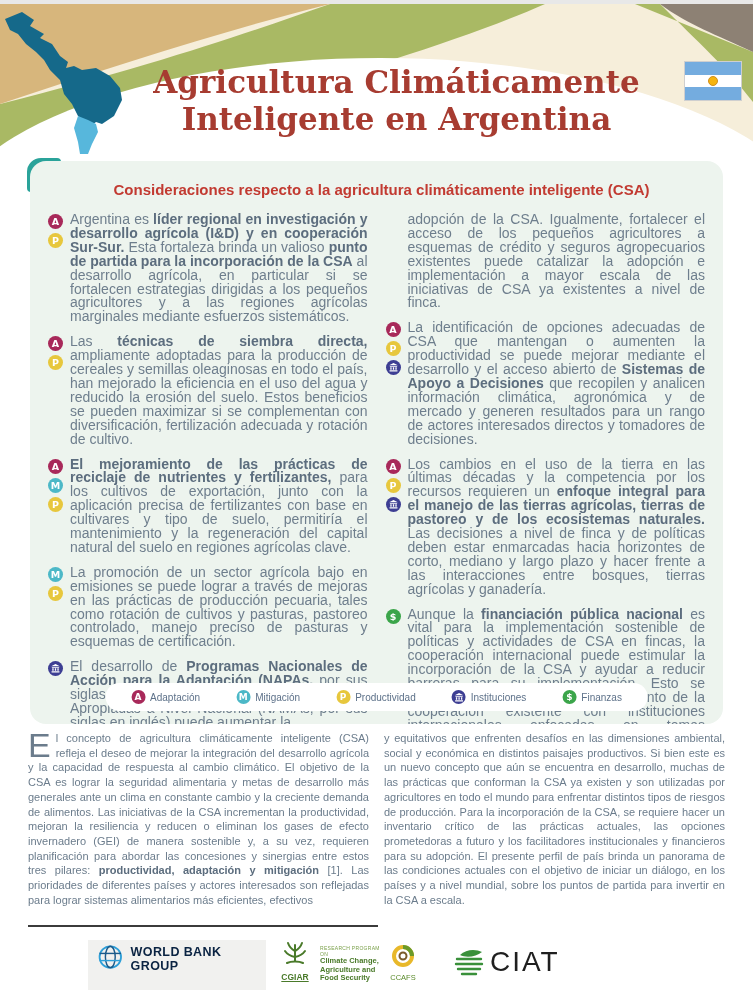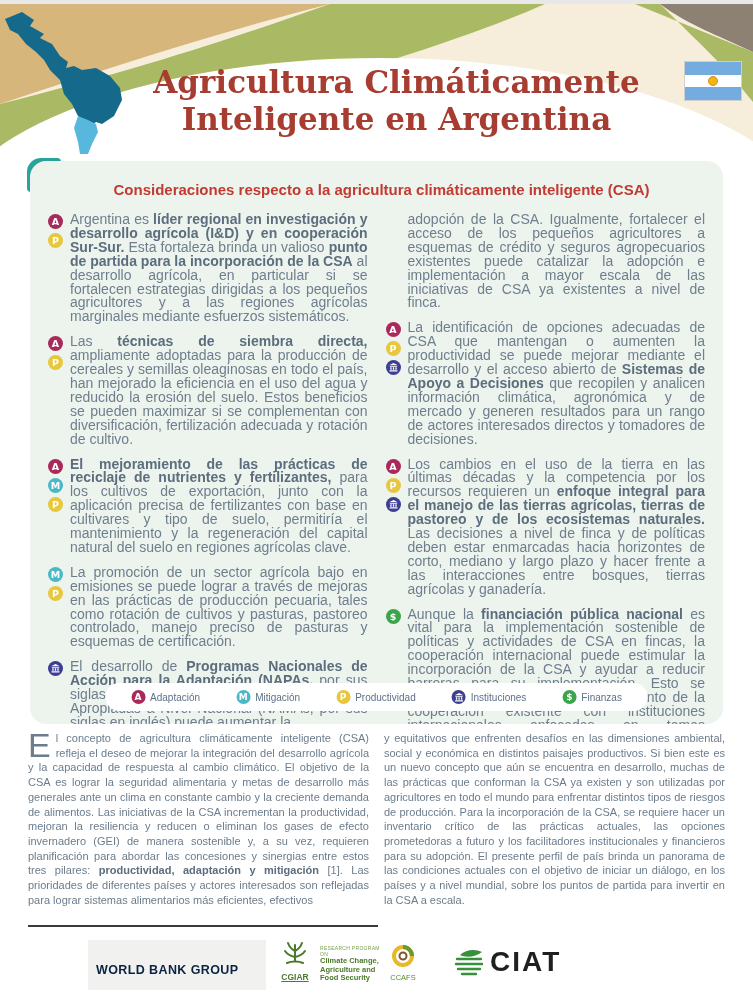--- a/index.html
+++ b/index.html
@@ -39,31 +39,31 @@
   .lg{display:flex;align-items:center;gap:5px;}
   .lg .ic{width:14px;height:14px;font-size:9px;}
   .lg .lbl{font-size:10px;color:#5d7189;}
   
   .bodytxt{position:absolute;left:28px;top:727px;width:697px;display:flex;gap:15px;}
   .bodycol{flex:1;font-size:11px;line-height:14.7px;color:#6b7c8c;text-align:justify;}
   .dropcap{float:left;font-size:34px;line-height:27px;padding:1px 5px 0 0;color:#6b7c8c;}
   
   .footrule{position:absolute;left:28px;top:921px;width:350px;height:2px;background:#3b3b3b;}
   .wb{position:absolute;left:88px;top:936px;width:178px;height:50px;background:#f1f1ef;
-      display:flex;align-items:flex-start;gap:6px;padding:17px 8px;box-sizing:border-box;flex-direction:column;}
+      display:flex;align-items:flex-end;gap:6px;padding:17px 8px;box-sizing:border-box;}
   .wb-text{font-size:12.5px;font-weight:700;color:#0a2342;letter-spacing:.4px;}
   .cgiar{position:absolute;left:276px;top:937px;width:38px;text-align:center;}
   .cgiar-name{font-size:8.5px;font-weight:700;color:#4a7a2a;margin-top:1px;text-decoration:underline;}
   .cgiar-prog{position:absolute;left:320px;top:941px;width:66px;}
   .cgiar-prog .tiny{font-size:5px;color:#7aa04a;letter-spacing:.3px;}
   .cgiar-prog .main{font-size:7.5px;font-weight:700;color:#4a7a2a;line-height:8.5px;}
   .ccafs{position:absolute;left:386px;top:940px;width:34px;text-align:center;}
   .ccafs-name{font-size:7.5px;font-weight:400;color:#5a8a2a;margin-top:1px;}
   .ciat{position:absolute;left:452px;top:938px;display:flex;align-items:center;gap:4px;}
-  .ciat-name{font-size:28px;font-weight:700;color:#1f1f1f;letter-spacing:2px;line-height:40px;}
+  .ciat-name{font-size:28px;font-weight:400;color:#1f1f1f;letter-spacing:2px;line-height:40px;}
   .catie{position:absolute;left:600px;top:938px;width:130px;}
   .catie-row{display:flex;align-items:center;}
   .catie-name{font-size:22px;font-weight:700;color:#2a66ad;letter-spacing:1px;}
   .catie-tag1{font-size:5.5px;color:#5a9a3a;margin-top:1px;}
   .catie-tag2{font-size:5.5px;color:#4a7ab0;}
 </style>
 </head>
 <body>
 
 <div class="page">

